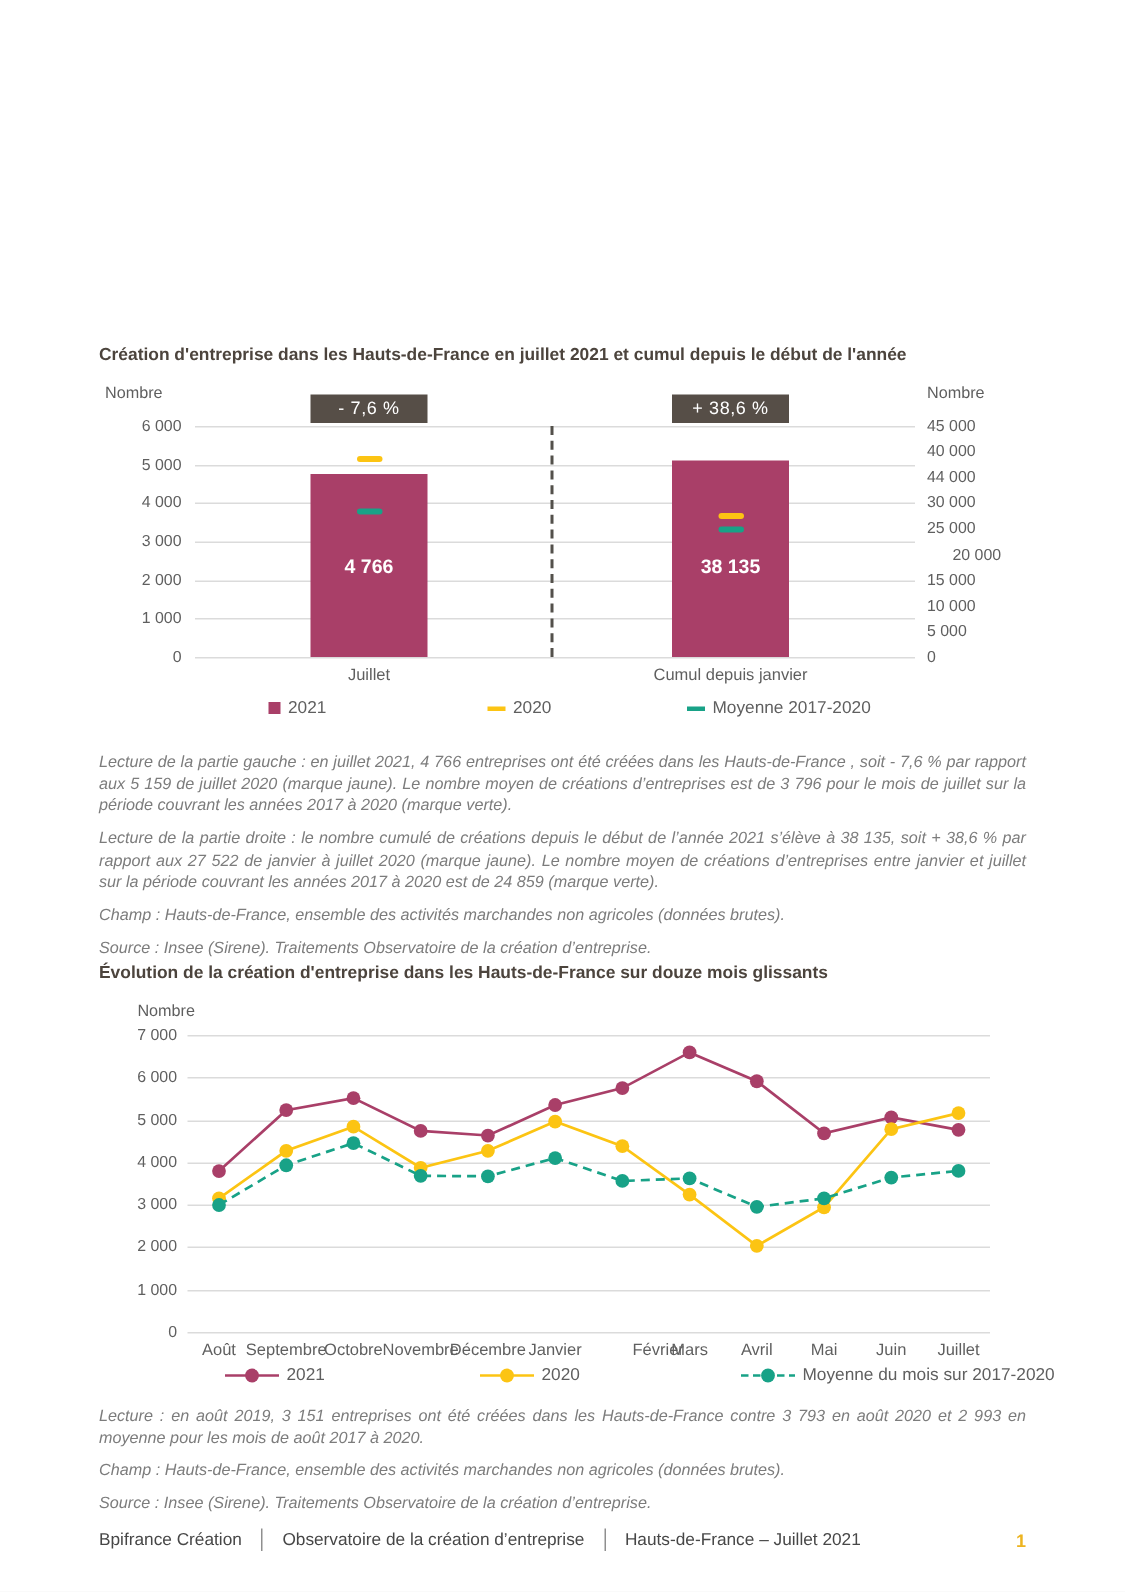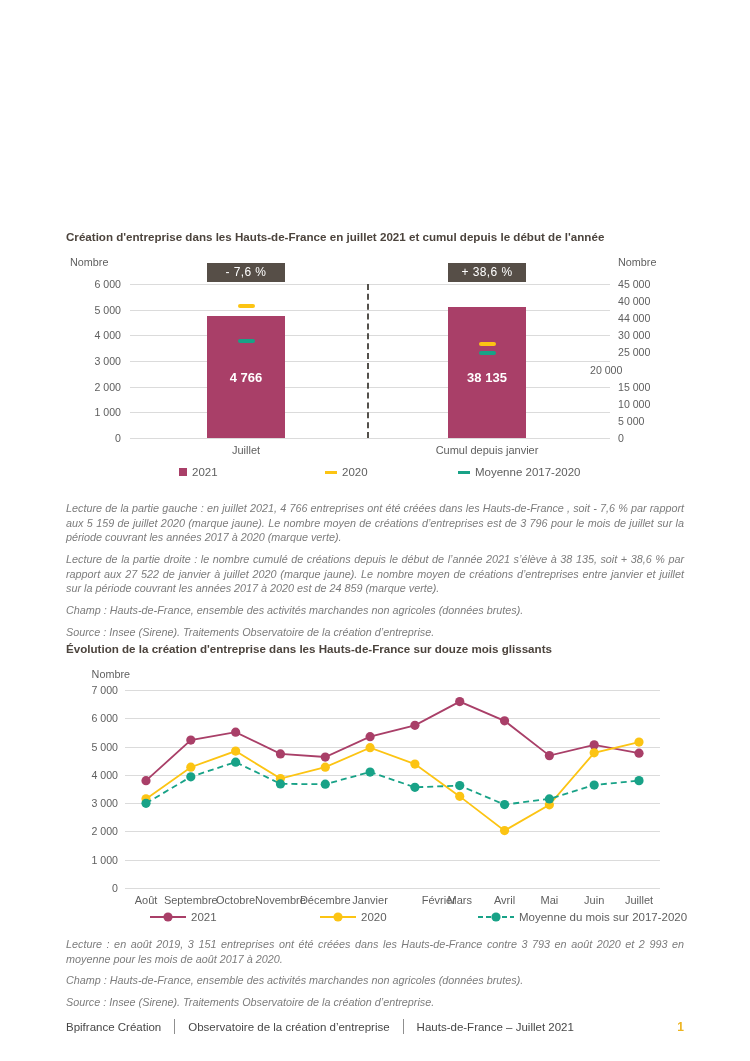--- a/index.html
+++ b/index.html
@@ -77,21 +77,21 @@
       <div class="g-line" style="left: 64px; top: 79.3333px; width: 480px;"></div>
       <div class="tick" style="left: 0px; top: 72.3333px; width: 55px; text-align: right;">4 000</div>
       <div class="g-line" style="left: 64px; top: 53.6667px; width: 480px;"></div>
       <div class="tick" style="left: 0px; top: 46.6667px; width: 55px; text-align: right;">5 000</div>
       <div class="g-line" style="left: 64px; top: 28px; width: 480px;"></div>
       <div class="tick" style="left: 0px; top: 21px; width: 55px; text-align: right;">6 000</div>
       <div class="tick" style="left: 552px; top: 175px; width: 62px; text-align: left;">0</div>
       <div class="tick" style="left: 552px; top: 157.889px; width: 62px; text-align: left;">5 000</div>
       <div class="tick" style="left: 552px; top: 140.778px; width: 62px; text-align: left;">10 000</div>
       <div class="tick" style="left: 552px; top: 123.667px; width: 62px; text-align: left;">15 000</div>
-      <div class="tick" style="left: 524px; top: 106.556px; width: 62px; text-align: left;">20 000</div>
+      <div class="tick" style="left: 569px; top: 106.556px; width: 62px; text-align: left;">20 000</div>
       <div class="tick" style="left: 552px; top: 89.4444px; width: 62px; text-align: left;">25 000</div>
       <div class="tick" style="left: 552px; top: 72.3333px; width: 62px; text-align: left;">30 000</div>
       <div class="tick" style="left: 552px; top: 55.2222px; width: 62px; text-align: left;">44 000</div>
       <div class="tick" style="left: 552px; top: 38.1111px; width: 62px; text-align: left;">40 000</div>
       <div class="tick" style="left: 552px; top: 21px; width: 62px; text-align: left;">45 000</div>
       <div class="axis-name" style="left: 4px; top: 0px;">Nombre</div>
       <div class="axis-name" style="left: 552px; top: 0px;">Nombre</div>
       <div class="divider" style="left: 301px; top: 28px; height: 154px;"></div>
       <div class="badge" style="left: 141px; top: 7px; width: 78px;">- 7,6 %</div>
       <div class="bar" style="left: 141px; top: 59.6727px; width: 78px; height: 122.327px;"></div>
@@ -205,21 +205,21 @@
         </svg>
         <span>2021</span>
       </div>
       <div class="legend-item" style="left: 254px; top: 251px;">
         <svg width="36" height="12">
           <line x1="0" y1="6" x2="36" y2="6" stroke="#FCC413" stroke-width="1.8"></line>
           <circle cx="18" cy="6" r="4.6" fill="#FCC413"></circle>
         </svg>
         <span>2020</span>
       </div>
-      <div class="legend-item" style="left: 412px; top: 251px;">
+      <div class="legend-item" style="left: 428px; top: 251px;">
         <svg width="36" height="12">
           <line x1="0" y1="6" x2="36" y2="6" stroke="#18A287" stroke-width="1.8" stroke-dasharray="5 3"></line>
           <circle cx="18" cy="6" r="4.6" fill="#18A287"></circle>
         </svg>
         <span>Moyenne du mois sur 2017-2020</span>
       </div>
     </div>
 
   <div class="notes n2">
     <p class="jst">Lecture : en août 2019, 3 151 entreprises ont été créées dans les Hauts-de-France  contre 3 793 en août 2020 et 2 993 en moyenne pour les mois de août 2017 à 2020.</p>

